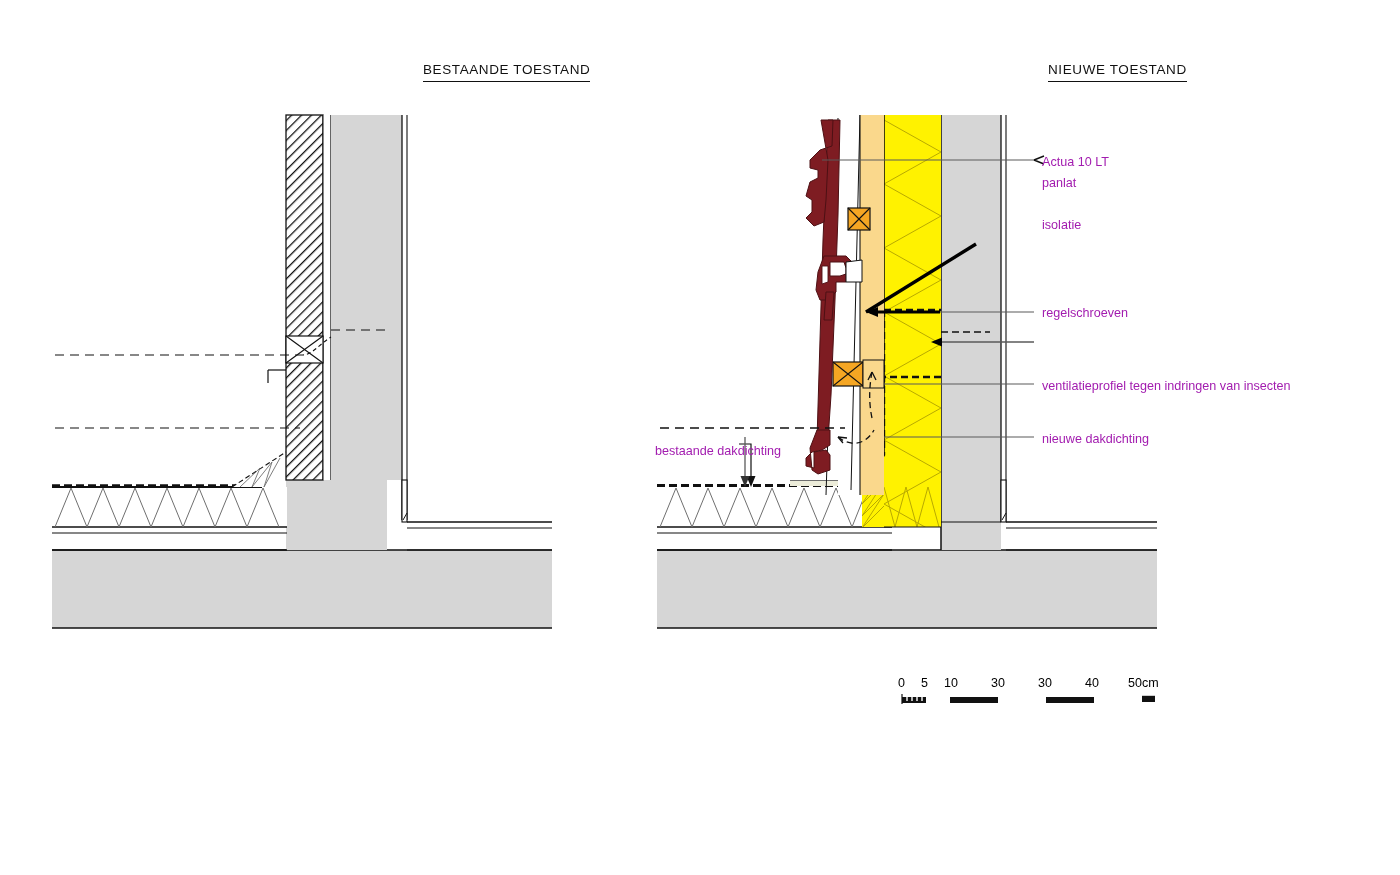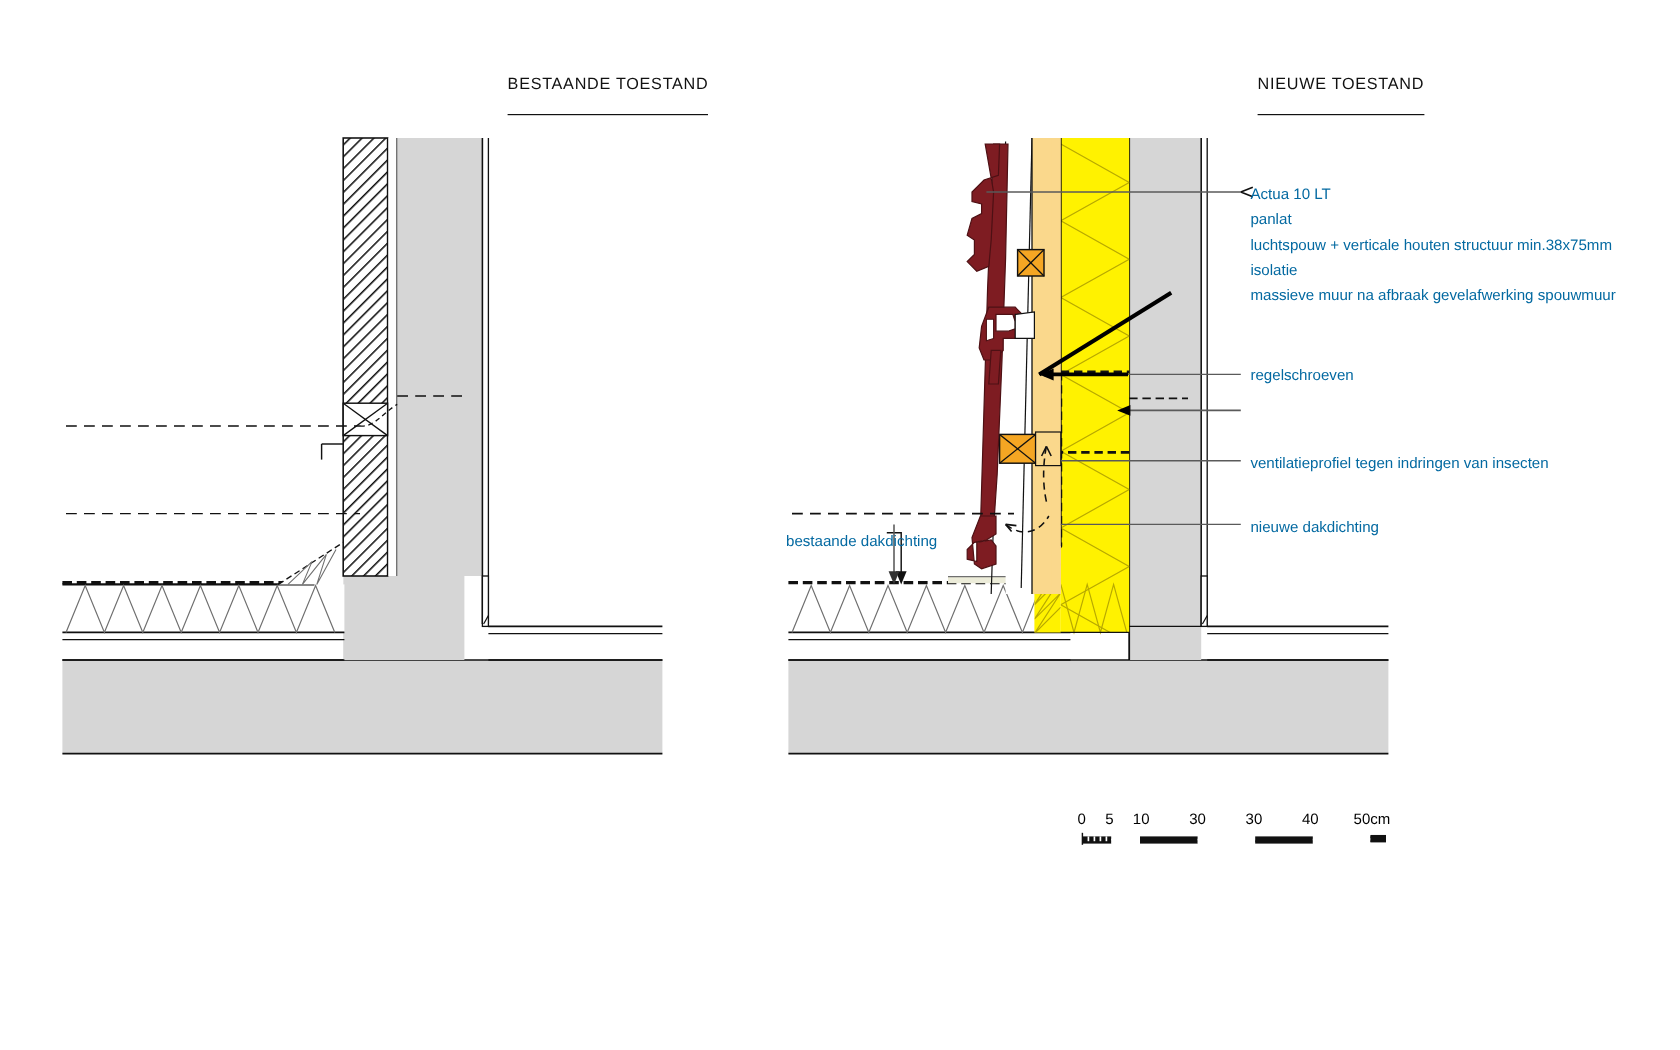--- a/index.html
+++ b/index.html
@@ -4,22 +4,22 @@
 <title>Bouwdetail</title>
 <style>
   html,body{margin:0;padding:0;background:#ffffff;}
   body{width:1400px;height:875px;position:relative;overflow:hidden;
        font-family:"Liberation Sans", sans-serif;color:#000;}
   #stage{position:absolute;inset:0;width:1400px;height:875px;}
   svg.layer{position:absolute;left:0;top:0;width:1400px;height:875px;}
   .ttl{position:absolute;font-size:13.5px;letter-spacing:0.6px;
        color:#111;white-space:nowrap;
        font-family:"Liberation Sans", sans-serif;}
-  .ttl u{text-decoration:none;border-bottom:1.3px solid #111;padding-bottom:18px;}
-  .ann{position:absolute;font-size:12.6px;line-height:21px;color:#0369a1;
+  .ttl u{text-decoration:none;border-bottom:1.3px solid #111;padding-bottom:4px;}
+  .ann{position:absolute;font-size:12.6px;line-height:21px;color:#a21caf;
        white-space:nowrap;font-family:"Liberation Sans", sans-serif;}
   .ann.wrap{white-space:normal;width:250px;}
   .scaleNum{position:absolute;font-size:12.5px;color:#000;white-space:nowrap;}
 </style>
 </head>
 <body>
 
 <div id="stage">
 
   <div class="ttl" style="left:423px;top:62px;">
@@ -219,23 +219,21 @@
     </g>
 
     <g stroke="#5A5A5A" stroke-width="1.3" fill="none">
       <line x1="745" y1="437" x2="745" y2="478"></line>
       <path d="M 745,487 l -4.5,-11 l 9,0 Z" fill="#333" stroke="none"></path>
     </g>
   </svg>
 
   <div class="ann" style="left:1042px;top:152px;">Actua 10 LT</div>
   <div class="ann" style="left:1042px;top:173px;">panlat</div>
-  <div class="ann" style="left:1042px;top:194px;">luchtspouw + verticale houten structuur min.38x75mm</div>
   <div class="ann" style="left:1042px;top:215px;">isolatie</div>
-  <div class="ann" style="left:1042px;top:236px;">massieve muur na afbraak gevelafwerking spouwmuur</div>
 
   <div class="ann" style="left:1042px;top:303px;">regelschroeven</div>
 
 
   <div class="ann" style="left:1042px;top:376px;">ventilatieprofiel tegen indringen van insecten</div>
 
   <div class="ann" style="left:1042px;top:429px;">nieuwe dakdichting</div>
 
   <div class="ann" style="left:611px;top:441px;margin-left:44px;">bestaande dakdichting</div>
 

